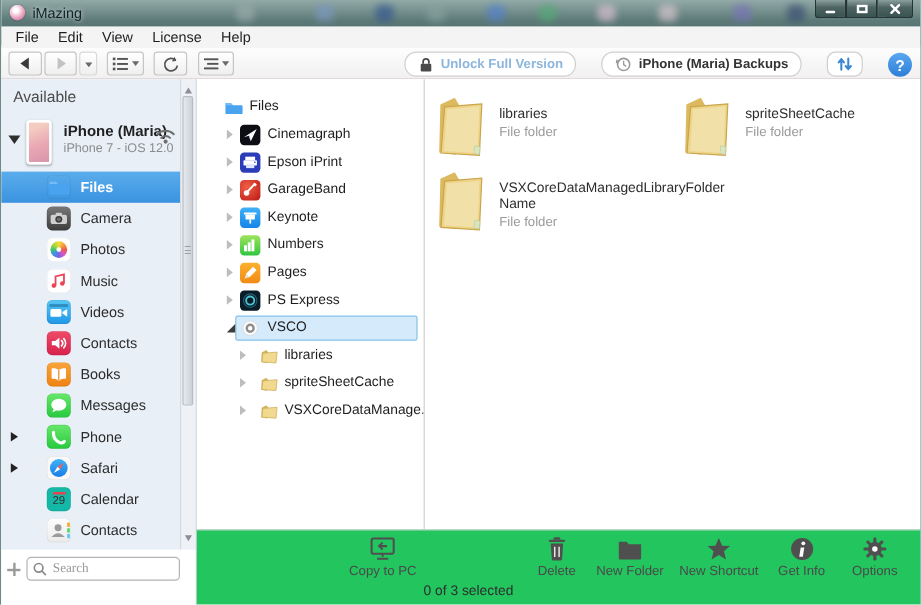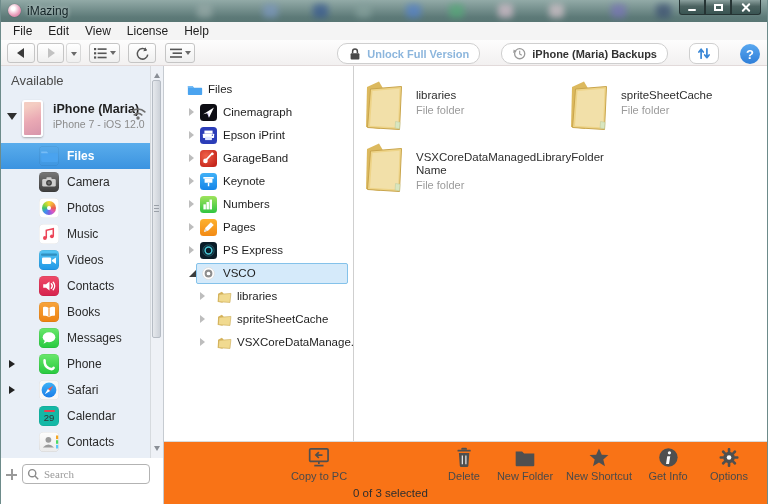--- a/index.html
+++ b/index.html
@@ -97,21 +97,21 @@
   .ti-pages{background:linear-gradient(#fdb12e,#f28a14);}
   .ti-psexpress{background:#0a1c28;}
   
   .content{position:absolute;left:352px;top:66px;right:0;height:375px;background:#fff;border-left:1px solid #cfcfcf;box-sizing:border-box;}
   .fitem{position:absolute;display:flex;}
   .ftext{margin-left:10px;padding-top:11px;}
   .fname{font-size:11.5px;color:#2e2e2e;line-height:13px;width:140px;}
   .fname.wide{width:192px;word-break:break-all;}
   .ftype{font-size:11px;color:#9b9b9b;margin-top:2px;}
   
-  .abar{position:absolute;left:163px;top:441px;right:0;bottom:0;background:#f97316;border-top:1px solid #dadada;box-sizing:border-box;}
+  .abar{position:absolute;left:163px;top:441px;right:0;bottom:0;background:#22c55e;border-top:1px solid #dadada;box-sizing:border-box;}
   .abtn{position:absolute;top:4px;transform:translateX(-50%);display:flex;flex-direction:column;align-items:center;width:max-content;}
   .albl{font-size:11px;color:#4a4a4a;margin-top:1px;}
   .status{position:absolute;left:189px;top:45px;font-size:11.5px;color:#2e2e2e;}
 </style>
 </head>
 <body>
 
 <div class="win">
 
   <div class="titlebar">

